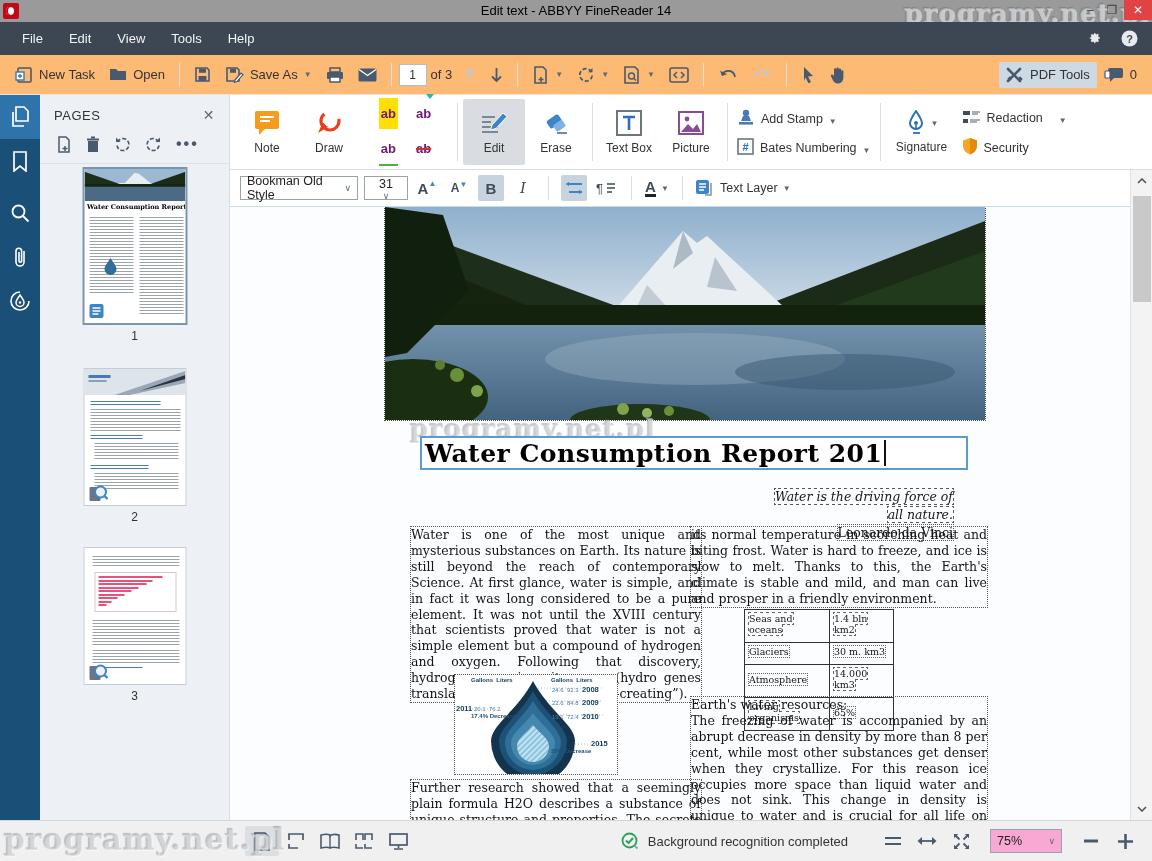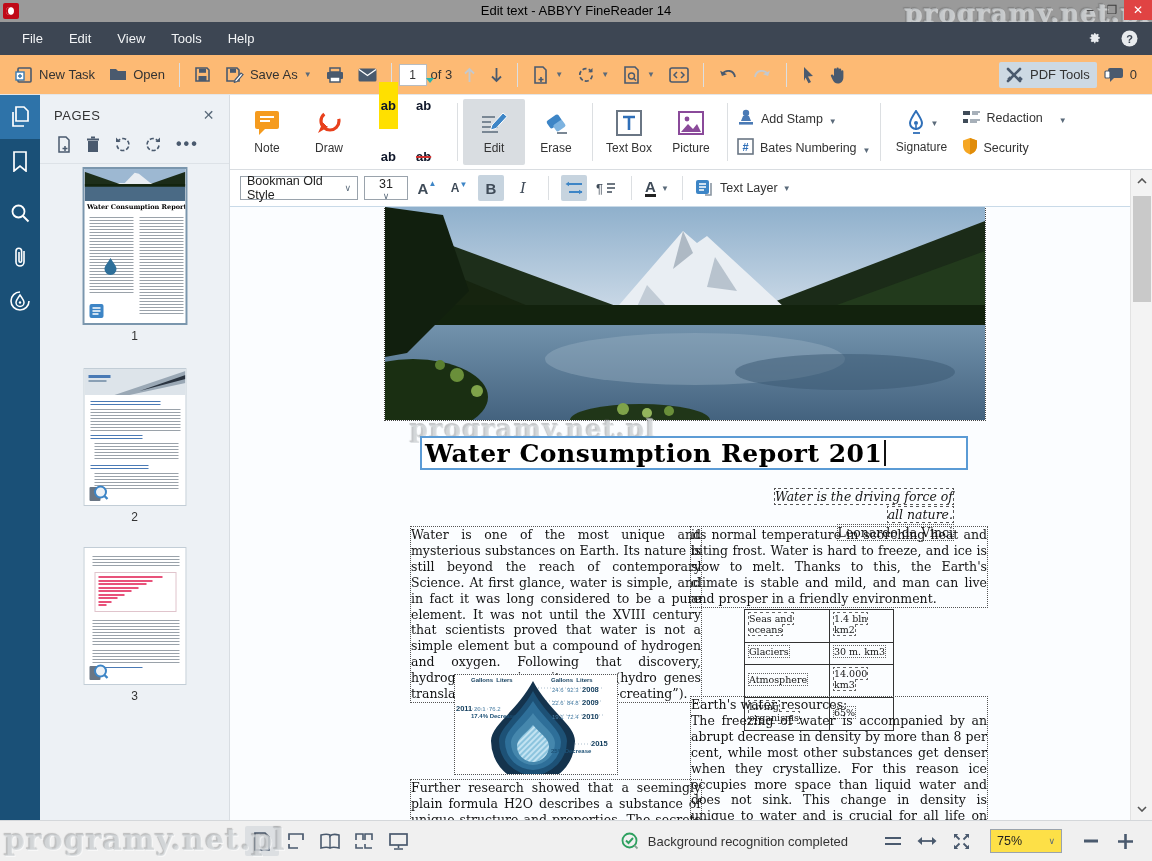--- a/index.html
+++ b/index.html
@@ -39,21 +39,21 @@
   .dim { color:#c3c9cf; }
   .pdftools { background:#cdd9e3; }
 
   
   .ribbon { left:230px; top:95px; width:922px; height:75px; background:#fff; border-bottom:1px solid #d9dde1;
             display:flex; align-items:center; padding:0 6px; }
   .rb-item { display:flex; flex-direction:column; align-items:center; justify-content:center;
              width:62px; height:66px; gap:4px; font-size:12px; color:#333; border-radius:2px; }
   .rb-sel { background:#d9dde1; }
   .rb-sep { width:1px; height:58px; background:#dcdfe2; margin:0 5px; }
-  .ab { font-weight:bold; font-size:13px; color:#0f172a; line-height:15px; padding:16px 2px; }
+  .ab { font-weight:bold; font-size:13px; color:#701a75; line-height:15px; padding:8px 2px; }
   .ab-h { background:#ffe000; }
   .ab-u { border-bottom:2px solid #52b043; }
   .ab-s { text-decoration:line-through; text-decoration-color:#d03030; text-decoration-thickness:2px; }
   .ab-i { position:relative; }
   .ab-i::after { content:""; position:absolute; right:-1px; top:-4px; border-left:4px solid transparent;
                  border-right:4px solid transparent; border-top:5px solid #2ab5ad; }
   .rb-row { display:flex; align-items:flex-end; gap:6px; font-size:12.5px; color:#333; padding:3px 4px; }
   .rb-col2 { display:flex; flex-direction:column; gap:6px; }
 
   
@@ -104,21 +104,21 @@
   
   .vscroll { left:1130px; top:170px; width:22px; height:650px; background:#f3f3f3; border-left:1px solid #e2e2e2; }
   .vthumb { left:2px; top:26px; width:18px; height:106px; background:#c9c9c9; }
   .varrow { width:22px; height:22px; display:flex; align-items:center; justify-content:center; color:#666; }
 
   
   .statusbar { left:0; top:820px; width:1152px; height:41px; background:#f0f0f0; border-top:1px solid #d4d7da;
                display:flex; align-items:center; color:#4a5a6e; }
   .st-btn { width:34px; height:30px; display:flex; align-items:center; justify-content:center; border-radius:2px; }
   .st-sel { background:#dcdfe2; }
-  .zoombox { width:72px; height:24px; border:1px solid #9aa3ac; background:#fde047; display:flex; align-items:center;
+  .zoombox { width:72px; height:24px; border:1px solid #9aa3ac; background:#f9a8d4; display:flex; align-items:center;
              justify-content:space-between; padding:0 6px; font-size:12.5px; color:#222; }
   svg { display:block; }
 </style>
 </head>
 <body>
 
 <div id="root">
 
   <div class="abs titlebar">
     <div class="abs applogo"></div>

